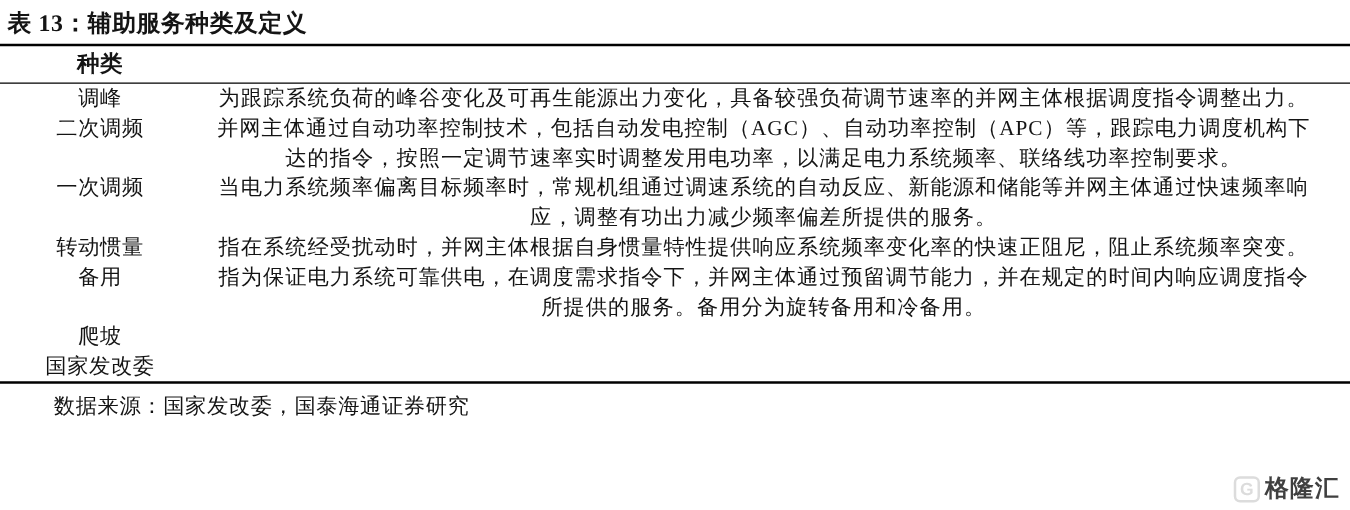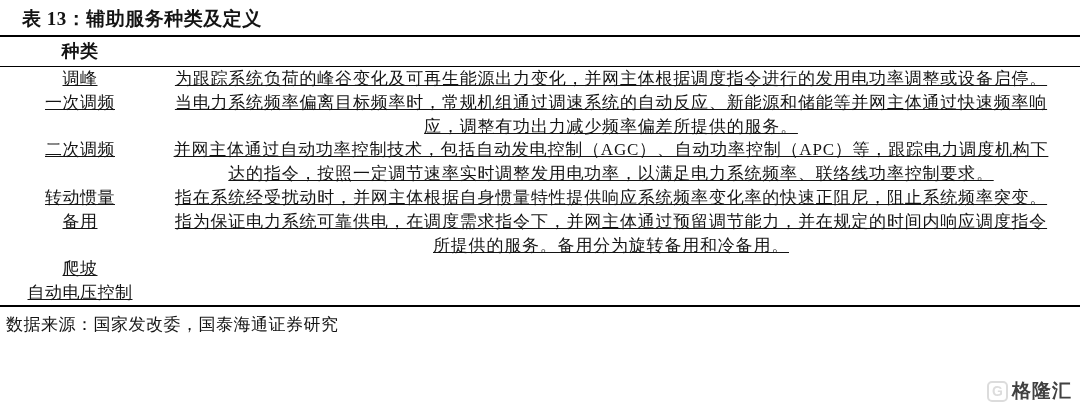--- a/index.html
+++ b/index.html
@@ -7,52 +7,53 @@
   .page {
     position: relative;
     width: 1080px;
     height: 408px;
     background: #ffffff;
     overflow: hidden;
     font-family: "Liberation Serif", "DejaVu Serif", serif;
     color: #141414;
   }
   .title {
-    padding: 6px 8px 3px 22px;
+    padding: 6px 8px 3px 6px;
     font-size: 19px;
     font-weight: 700;
     letter-spacing: 0.5px;
     border-bottom: 2.5px solid #000000;
   }
   .thead {
     display: flex;
     font-weight: 700;
     font-size: 18px;
     padding: 2px 12px 3px 0;
     border-bottom: 1.5px solid #000000;
   }
   .tbody { border-bottom: 2.5px solid #000000; }
-  .trow { display: flex; font-size: 17px; line-height: 23.8px; text-decoration: underline; }
+  .trow { display: flex; font-size: 17px; line-height: 23.8px; }
   .cell-type {
     flex: none;
     width: 160px;
     text-align: center;
     letter-spacing: 0.5px;
   }
   .cell-def {
     flex: 1;
     text-align: center;
     padding: 0 26px 0 8px;
     letter-spacing: 0.8px;
   }
   .thead .cell-def { padding-right: 30px; }
   .source {
     padding: 6px 8px 0 6px;
     font-size: 17px;
     letter-spacing: 0.5px;
+    margin-left: 37px;
   }
   
   .wm-wechat {
     position: absolute;
     left: 742px;
     top: 344px;
     display: flex;
     align-items: center;
     z-index: 3;
     pointer-events: none;
@@ -103,43 +104,43 @@
   <div class="title">表 13：辅助服务种类及定义</div>
 
   <div>
     <div class="thead">
       <div class="cell-type">种类</div>
     </div>
 
     <div class="tbody">
       <div class="trow">
         <div class="cell-type">调峰</div>
-        <div class="cell-def">为跟踪系统负荷的峰谷变化及可再生能源出力变化，并网主体根据调度指令进行的发用电功率调整或设备启停。</div>
+        <div class="cell-def">为跟踪系统负荷的峰谷变化及可再生能源出力变化，具备较强负荷调节速率的并网主体根据调度指令调整出力。</div>
+      </div>
+      <div class="trow">
+        <div class="cell-type">二次调频</div>
+        <div class="cell-def">并网主体通过自动功率控制技术，包括自动发电控制（AGC）、自动功率控制（APC）等，跟踪电力调度机构下达的指令，按照一定调节速率实时调整发用电功率，以满足电力系统频率、联络线功率控制要求。</div>
       </div>
       <div class="trow">
         <div class="cell-type">一次调频</div>
         <div class="cell-def">当电力系统频率偏离目标频率时，常规机组通过调速系统的自动反应、新能源和储能等并网主体通过快速频率响应，调整有功出力减少频率偏差所提供的服务。</div>
-      </div>
-      <div class="trow">
-        <div class="cell-type">二次调频</div>
-        <div class="cell-def">并网主体通过自动功率控制技术，包括自动发电控制（AGC）、自动功率控制（APC）等，跟踪电力调度机构下达的指令，按照一定调节速率实时调整发用电功率，以满足电力系统频率、联络线功率控制要求。</div>
       </div>
       <div class="trow">
         <div class="cell-type">转动惯量</div>
         <div class="cell-def">指在系统经受扰动时，并网主体根据自身惯量特性提供响应系统频率变化率的快速正阻尼，阻止系统频率突变。</div>
       </div>
       <div class="trow">
         <div class="cell-type">备用</div>
         <div class="cell-def">指为保证电力系统可靠供电，在调度需求指令下，并网主体通过预留调节能力，并在规定的时间内响应调度指令所提供的服务。备用分为旋转备用和冷备用。</div>
       </div>
       <div class="trow">
         <div class="cell-type">爬坡</div>
       </div>
       <div class="trow">
-        <div class="cell-type">自动电压控制</div>
+        <div class="cell-type">国家发改委</div>
       </div>
     </div>
   </div>
 
   <div class="source">数据来源：国家发改委，国泰海通证券研究</div>
 
 
   <div class="wm-platform">
     <div class="wm-platform-icon">G</div>
     <span class="wm-platform-text">格隆汇</span>

